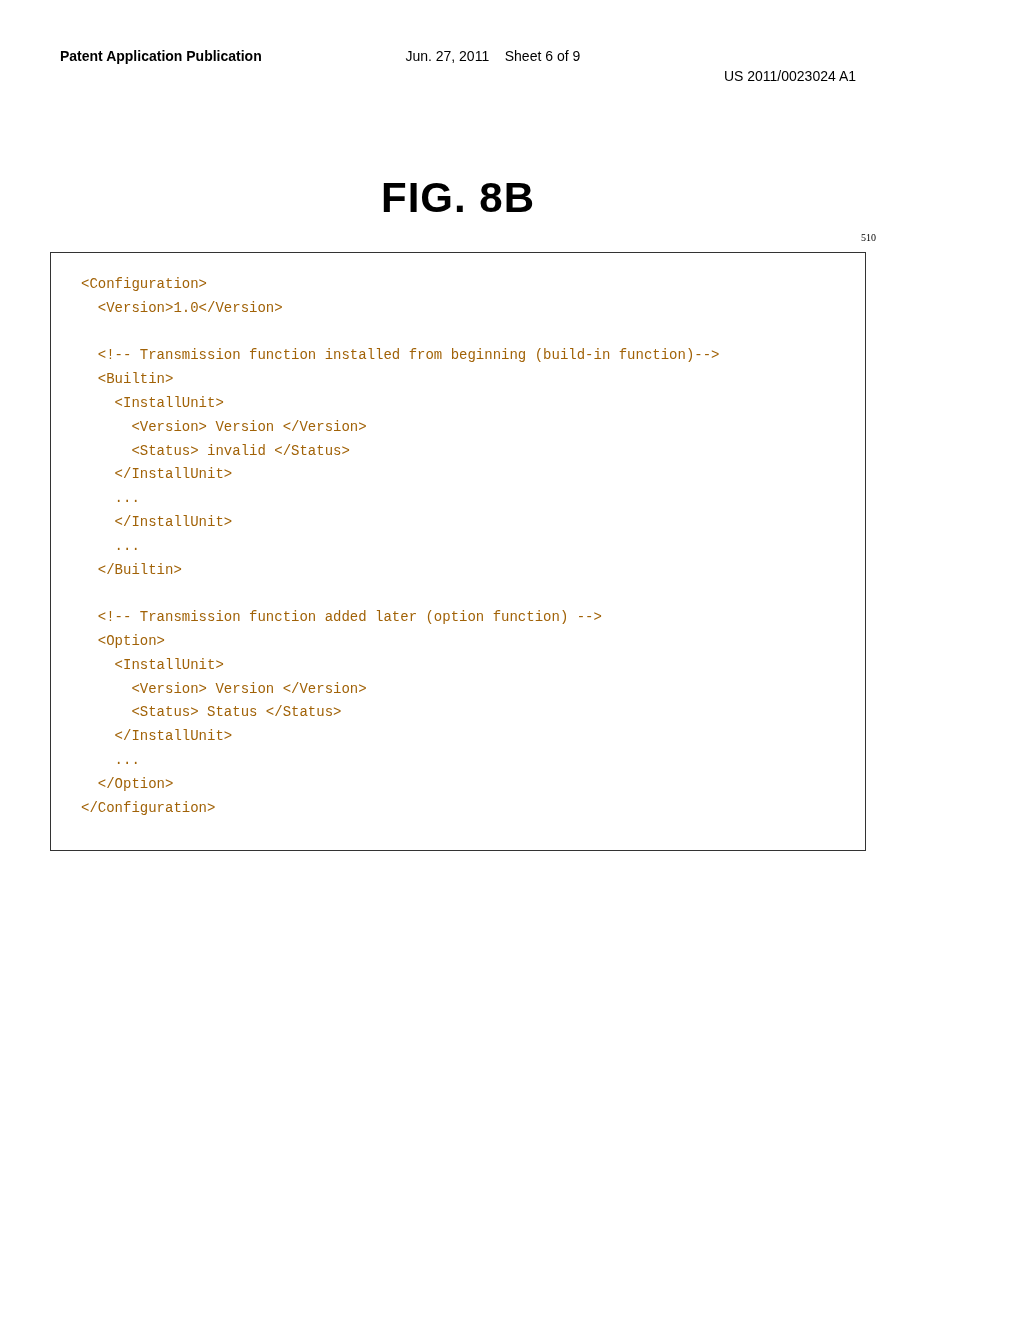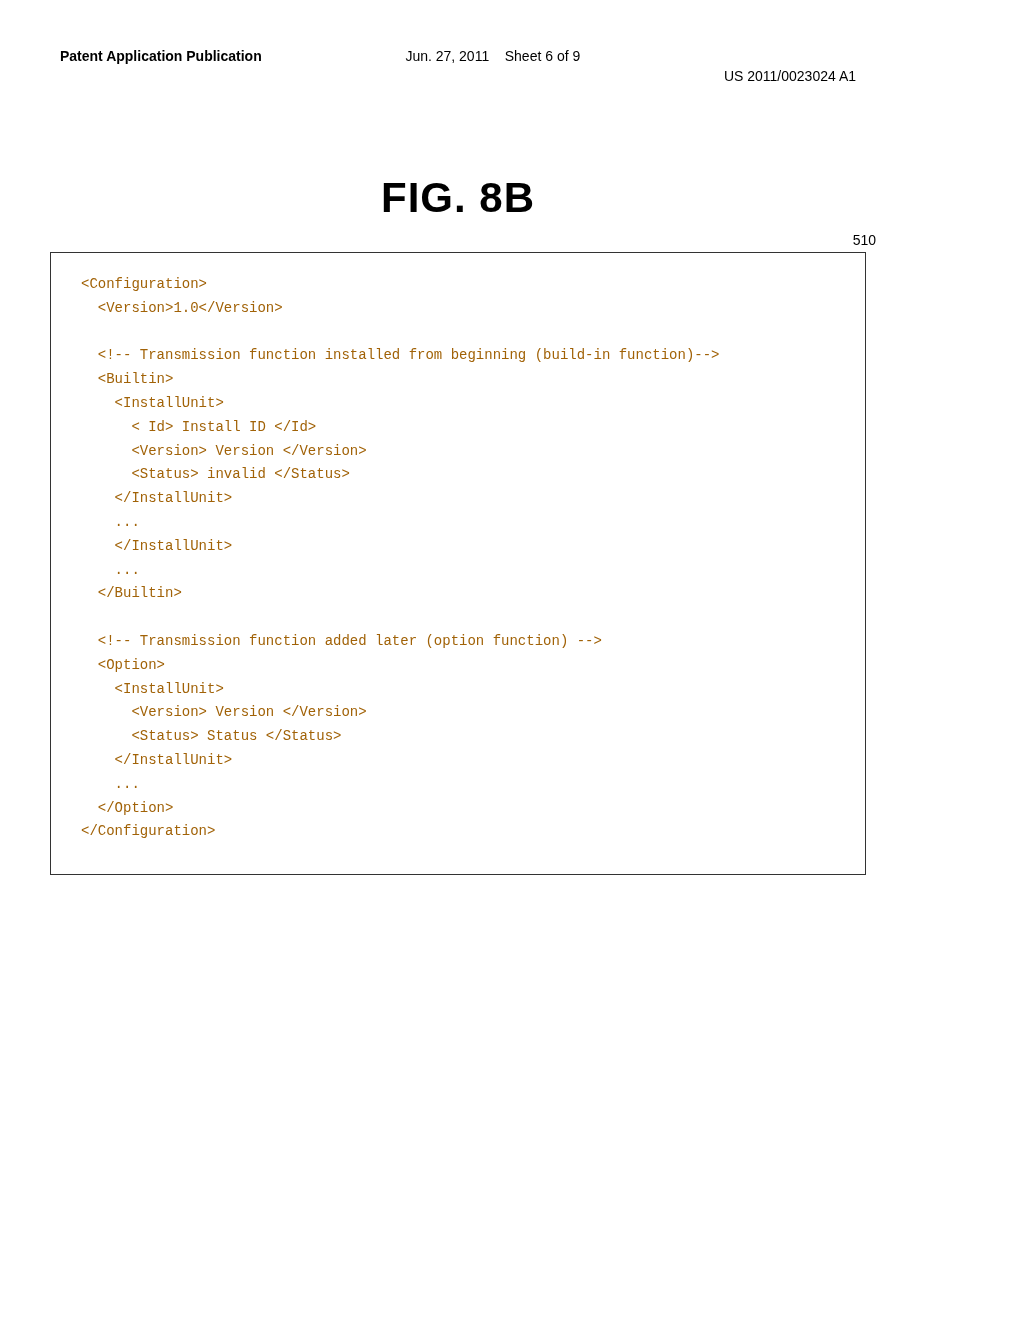--- a/index.html
+++ b/index.html
@@ -61,22 +61,22 @@
 
     .diagram-area {
       position: relative;
       margin: 0 50px;
     }
 
     .ref-number {
       position: absolute;
       right: -10px;
       top: -20px;
-      font-size: 14px;
-      font-family: Liberation Sans, sans-serif;
+      font-size: 10px;
+      font-family: Liberation Serif, serif;
     }
 
     .code-box {
       border: 1.5px solid #333;
       padding: 20px 30px 30px 30px;
       min-height: 520px;
       background: #ffffff;
       font-family: 'Courier New', Courier, monospace;
       font-size: 14px;
       line-height: 1.7;
@@ -114,21 +114,20 @@
       <span>510</span>
     </div>
 
     <div class="code-box" id="code-box">
     <div class="code-line">&lt;Configuration&gt;</div>
         <div class="code-line">  &lt;Version&gt;1.0&lt;/Version&gt;</div>
         <div class="code-line empty">&nbsp;</div>
         <div class="code-line">  &lt;!-- Transmission function installed from beginning (build-in function)--&gt;</div>
         <div class="code-line">  &lt;Builtin&gt;</div>
         <div class="code-line">    &lt;InstallUnit&gt;</div>
-        <div class="code-line">      &lt; Id&gt; Install ID &lt;/Id&gt;</div>
         <div class="code-line">      &lt;Version&gt; Version &lt;/Version&gt;</div>
         <div class="code-line">      &lt;Status&gt; invalid &lt;/Status&gt;</div>
         <div class="code-line">    &lt;/InstallUnit&gt;</div>
         <div class="code-line">    ...</div>
         <div class="code-line">    &lt;/InstallUnit&gt;</div>
         <div class="code-line">    ...</div>
         <div class="code-line">  &lt;/Builtin&gt;</div>
         <div class="code-line empty">&nbsp;</div>
         <div class="code-line">  &lt;!-- Transmission function added later (option function) --&gt;</div>
         <div class="code-line">  &lt;Option&gt;</div>

